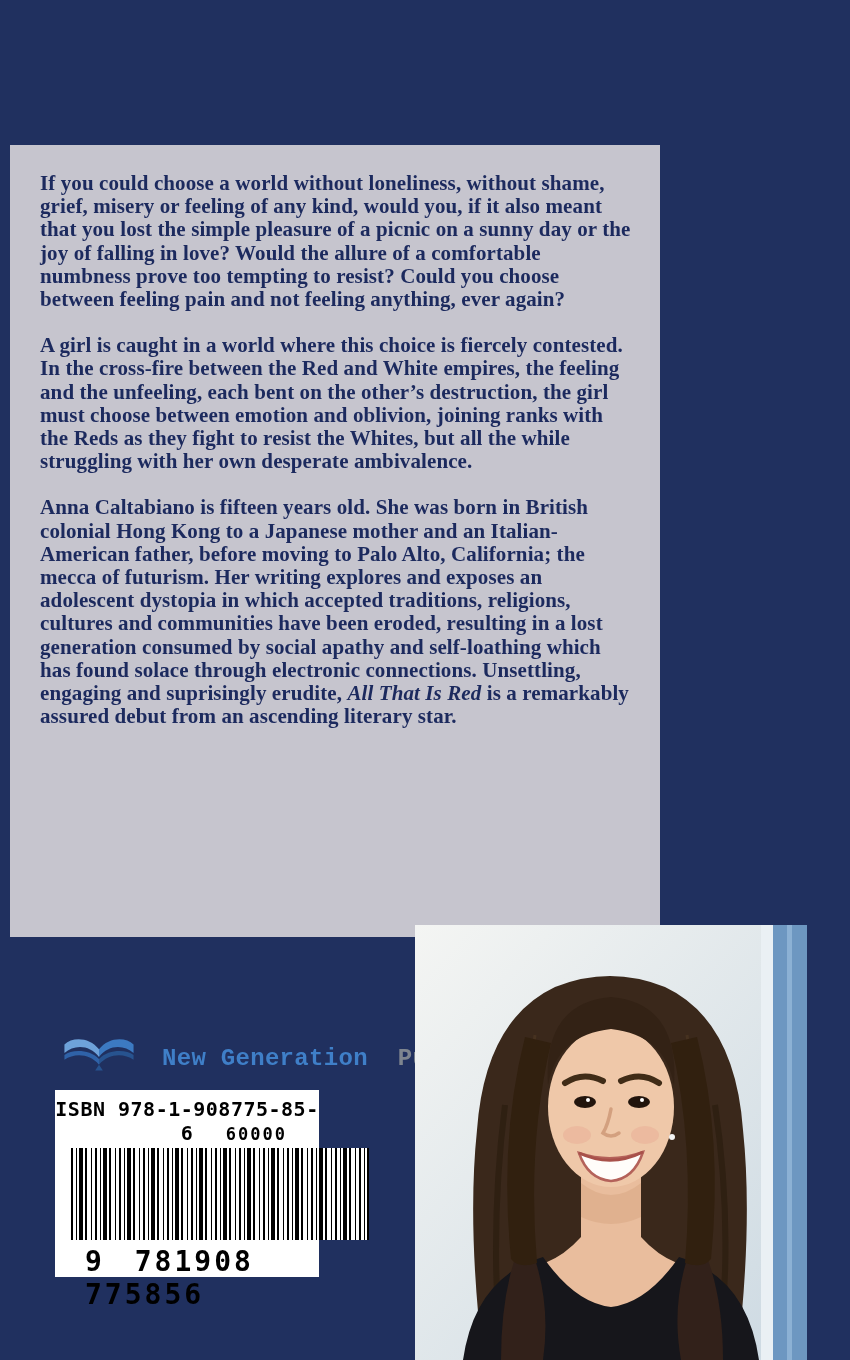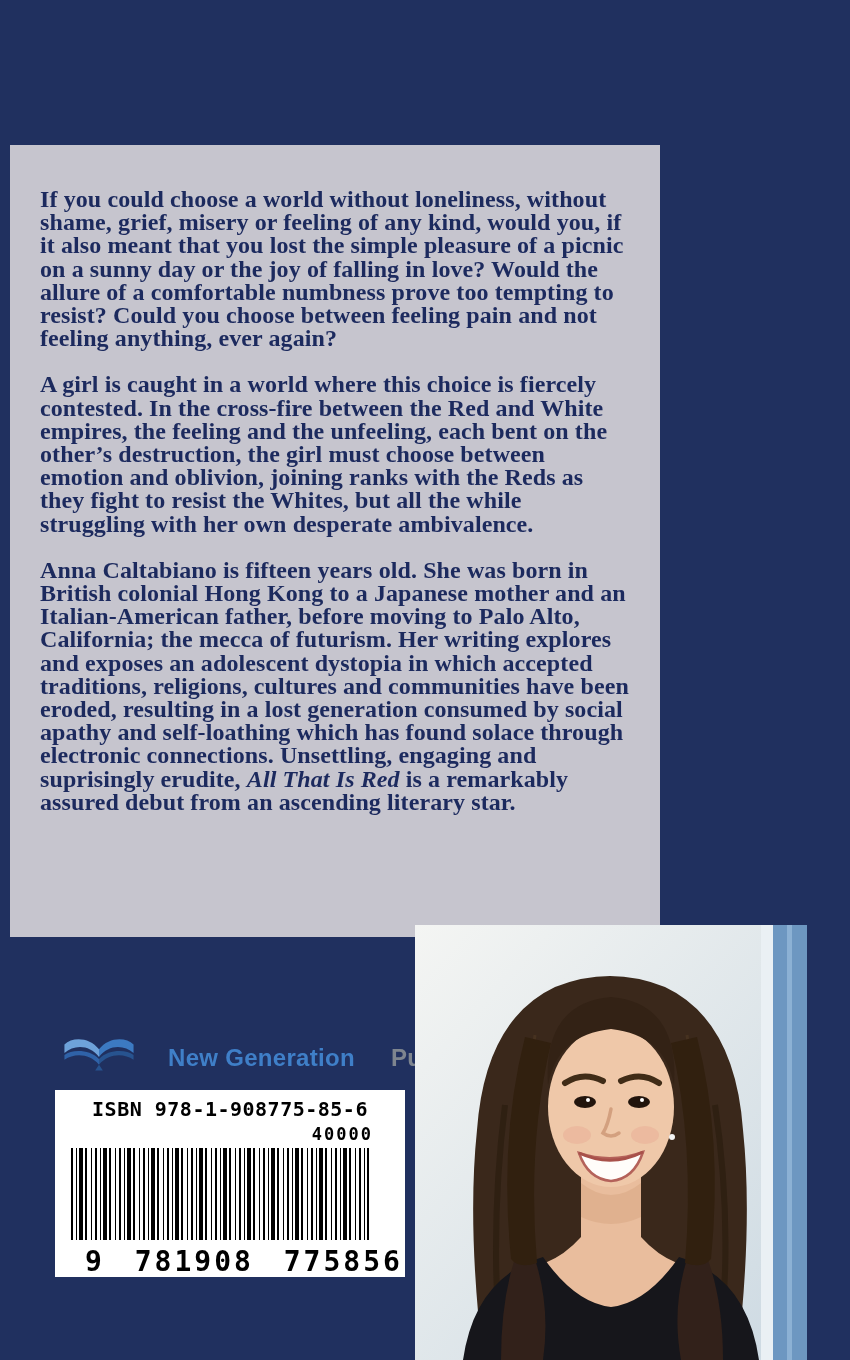--- a/index.html
+++ b/index.html
@@ -13,42 +13,42 @@
   
   .panel{
     position:absolute;
     left:10px;top:145px;
     width:650px;height:792px;
     background:#c6c5ce;
     box-sizing:border-box;
     padding:27px 28px 0 30px;
   }
   .panel p{
-    margin:16px 0 23px 0;
-    font-size:24px;
+    margin:0 0 23px 0;
+    font-size:21px;
     line-height:23.2px;
     color:#1c2a5e;
     font-weight:600;
     letter-spacing:.1px;
   }
   .panel em{font-style:italic;}
   
   .publisher{
     position:absolute;
     left:60px;top:1032px;
-    display:flex;align-items:center;gap:30px;
-    font-family:Liberation Sans, sans-serif;
+    display:flex;align-items:center;gap:24px;
+    font-family:Liberation Mono, monospace;
   }
   .pub-name{font-size:24px;font-weight:bold;color:#3f7fc8;letter-spacing:.3px;}
   .pub-suffix{font-size:24px;font-weight:bold;color:#7e858f;margin-left:6px;letter-spacing:.3px;}
   
   .barcode-box{
     position:absolute;
     left:55px;top:1090px;
-    width:350px;height:187px;
+    width:264px;height:187px;
     background:#ffffff;
     box-sizing:border-box;
     font-family:"DejaVu Sans Mono","Liberation Mono",monospace;
     color:#000;
   }
   .isbn{
     text-align:center;
     font-size:20px;font-weight:bold;
     padding-top:7px;letter-spacing:.5px;
   }
@@ -100,21 +100,21 @@
         <path d="M40 28 C 50 18, 68 18, 76 24 L 76 29 C 66 22, 50 22, 40 34 Z" fill="#27538f"></path>
         <path d="M40 34 L 36 40 L 44 40 Z" fill="#27538f"></path>
       </svg>
     </span>
     <span class="pub-name">New Generation</span>
     <span class="pub-suffix">Publishing</span>
   </div>
 
   <div class="barcode-box">
     <div class="isbn">ISBN 978-1-908775-85-6</div>
-    <div class="addon">40000</div>
+    <div class="addon">60000</div>
     <div class="bars"></div>
     <div class="digits">9 781908 775856</div>
   </div>
 
   <div class="photo">
     <svg width="392" height="435" viewBox="0 0 392 435">
       <defs>
         <linearGradient id="bgGrad" x1="0" y1="0" x2="1" y2="1">
           <stop offset="0" stop-color="#f4f5f3"></stop>
           <stop offset="1" stop-color="#ccd9e2"></stop>

